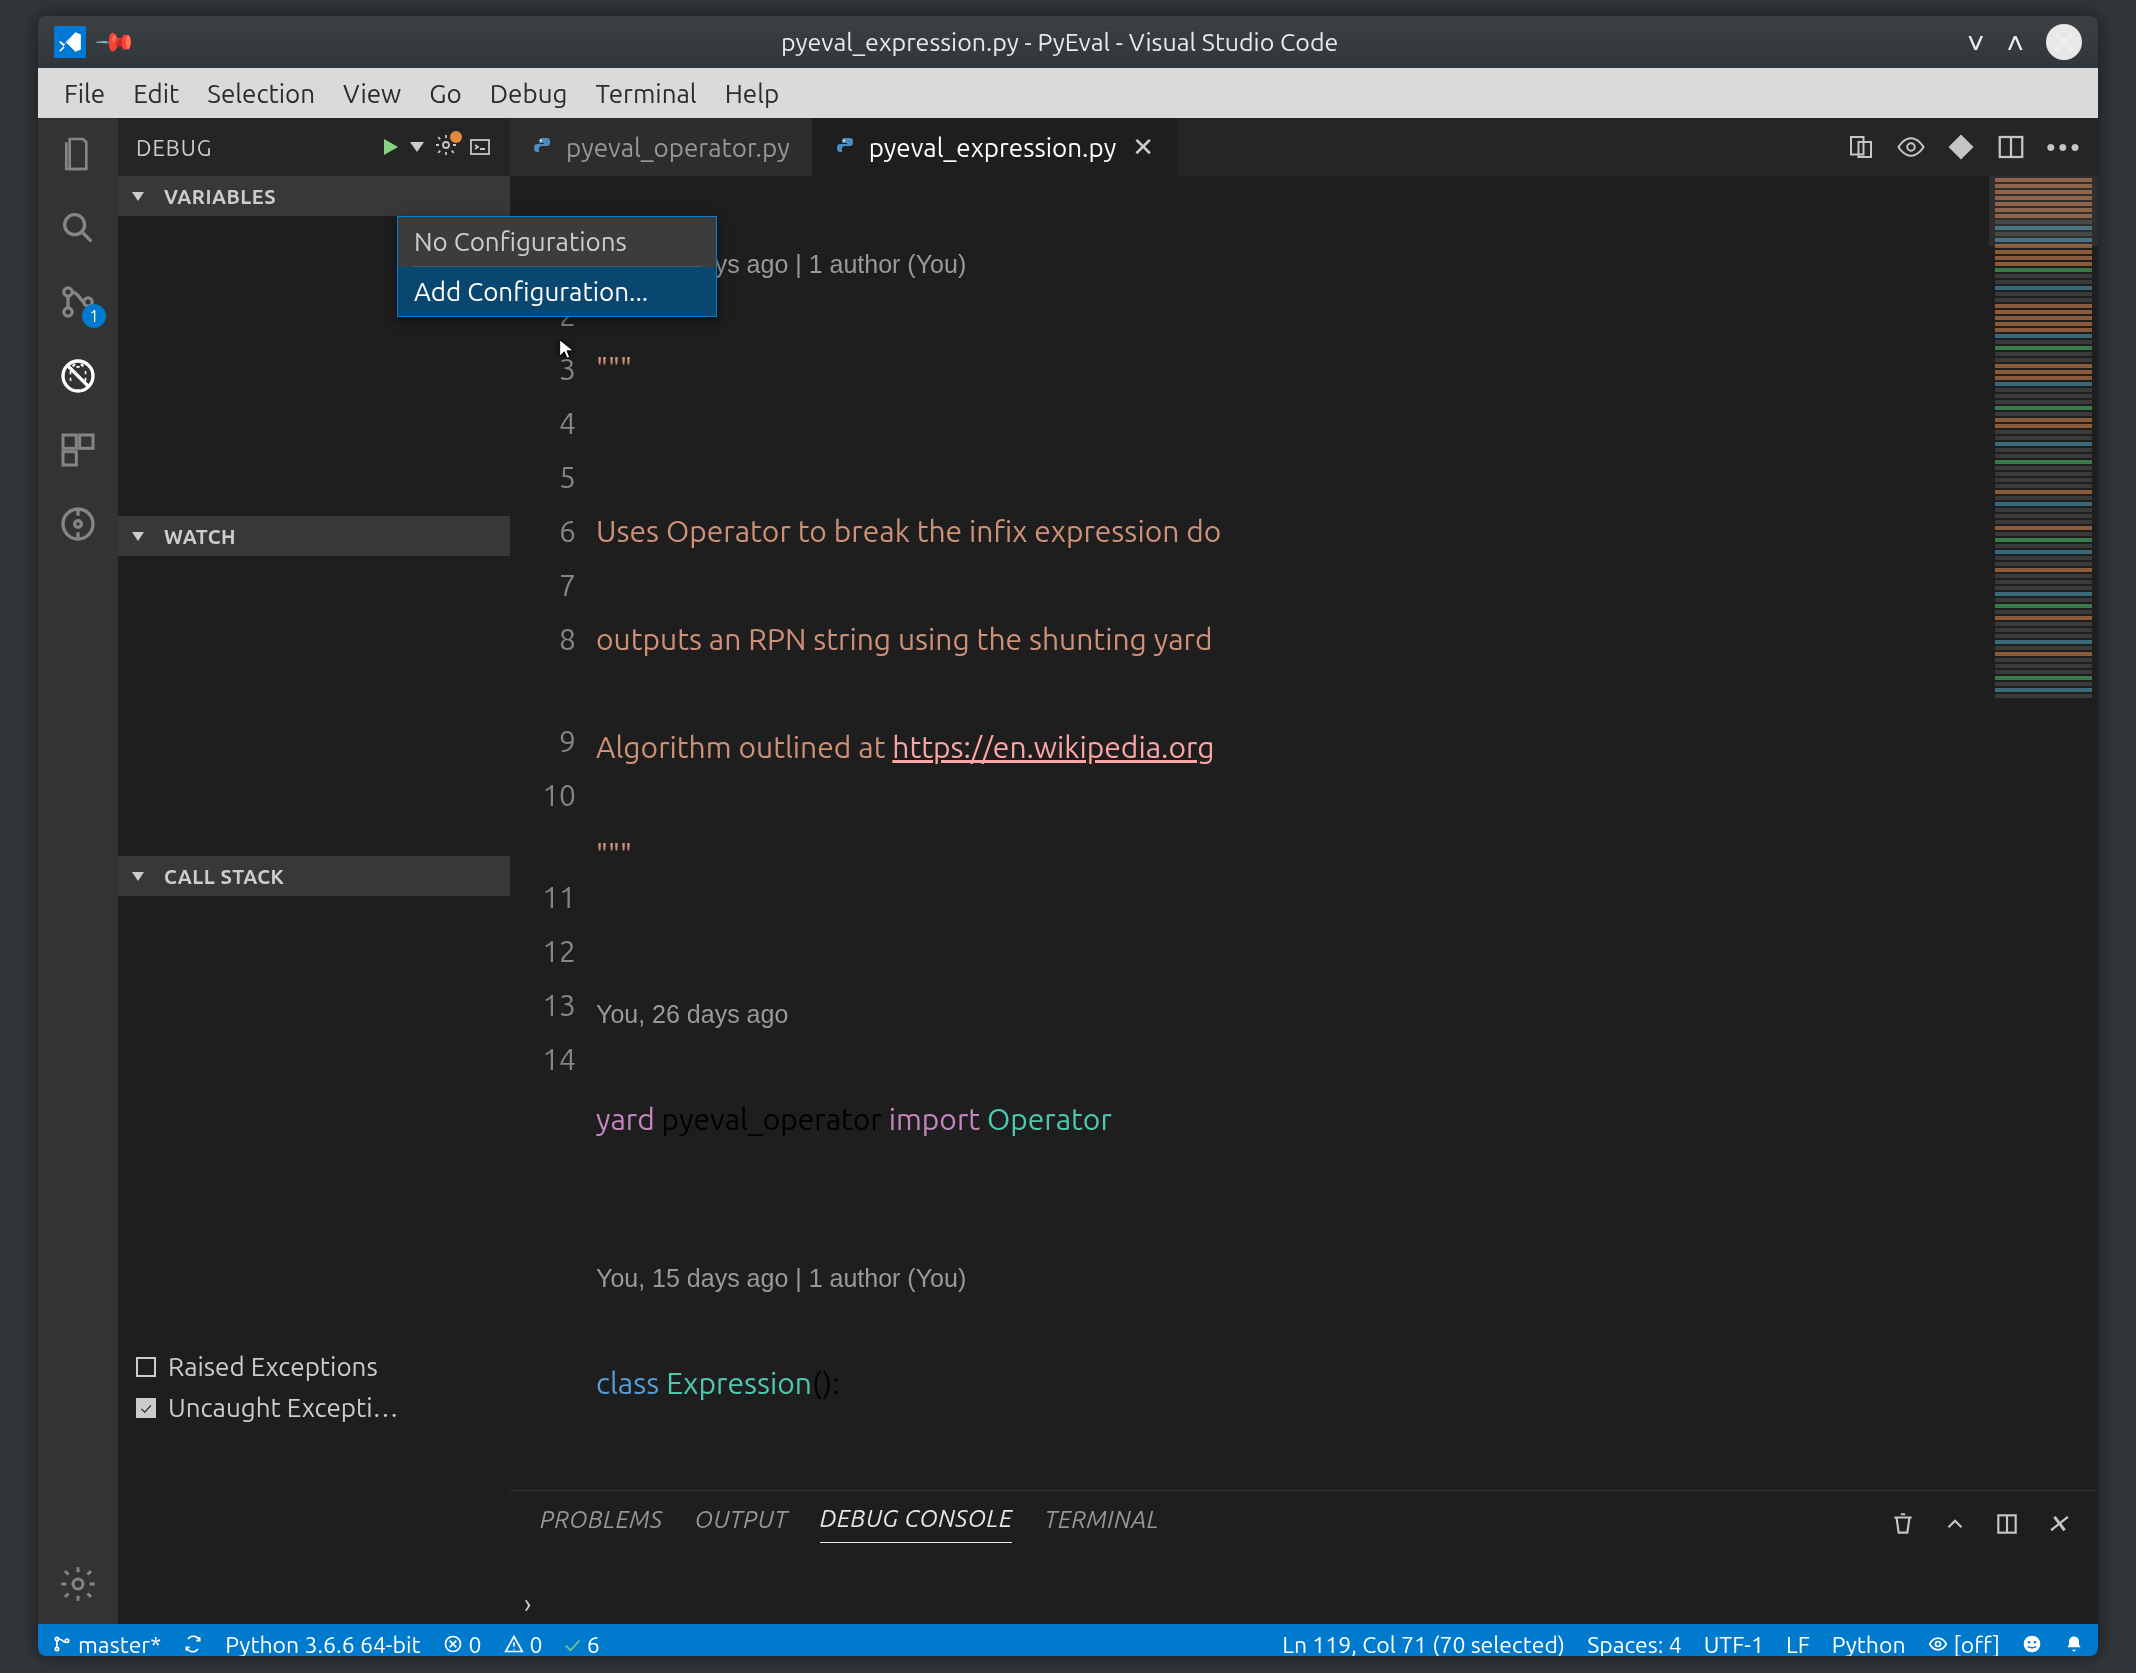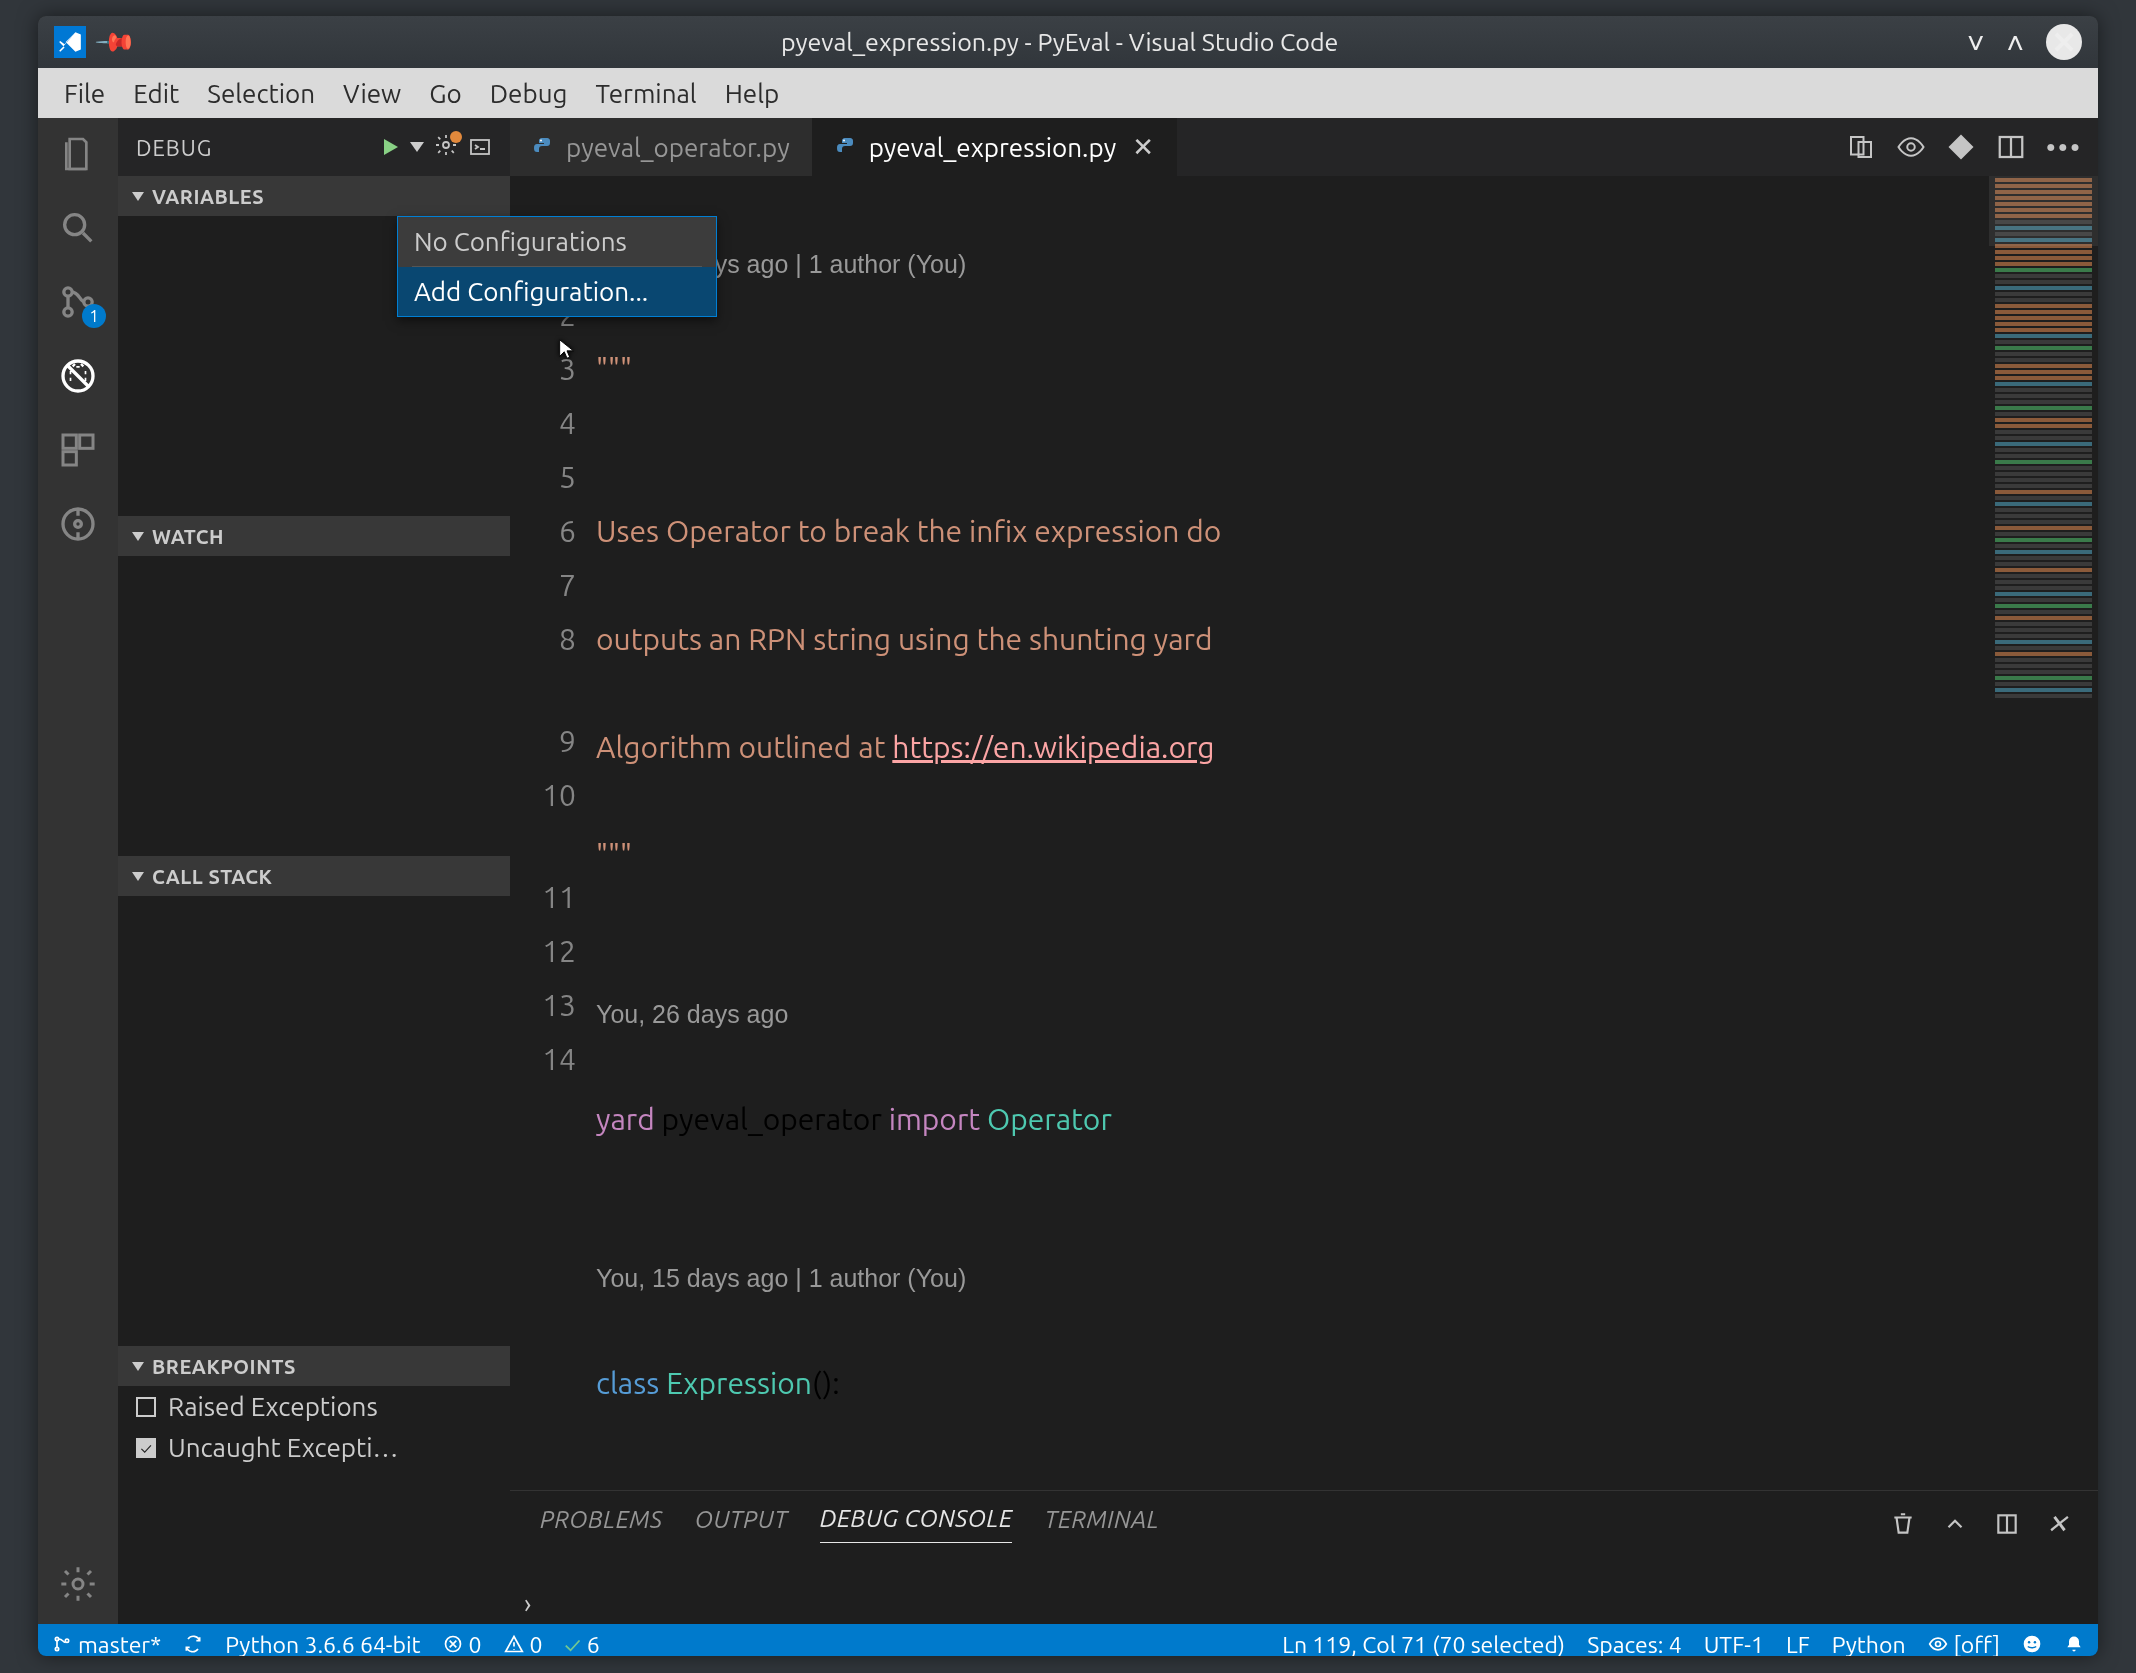--- a/index.html
+++ b/index.html
@@ -33,21 +33,21 @@
 
 
 .sidepanel { width: 392px; background: #252526; display: flex; flex-direction: column; }
 .sidepanel .debug-header { height: 58px; display: flex; align-items: center; padding: 0 18px; gap: 10px; color: #ccc; font-size: 22px; }
 .sidepanel .debug-header .label { letter-spacing: 1px; flex:0 0 auto; }
 .sidepanel .debug-header .play { color: #89d185; }
 .sidepanel .debug-header svg { width: 24px; height: 24px; }
 .sidepanel .debug-header .dd { width:0;height:0;border-left:7px solid transparent;border-right:7px solid transparent;border-top:10px solid #ccc; margin-left:-2px;}
 .sidepanel .debug-header .gear-wrap{position:relative;}
 .sidepanel .debug-header .gear-dot{position:absolute;top:-2px;right:-4px;width:12px;height:12px;border-radius:50%;background:#e2893c;}
-.sidepanel .section-h { height: 40px; background: #383838; color: #ccc; font-size: 20px; font-weight: 600; display: flex; align-items: center; padding: 0 14px; gap: 8px; letter-spacing: 0.5px; }
+.sidepanel .section-h { height: 40px; background: #383838; color: #ccc; font-size: 20px; font-weight: 600; display: flex; align-items: center; padding: 0 14px; gap: 20px; letter-spacing: 0.5px; }
 .sidepanel .section-h .tw { width:0;height:0;border-left:6px solid transparent;border-right:6px solid transparent;border-top:9px solid #ccc; }
 .sidepanel .section-body { background: #1e1e1e; }
 .sb-vars{height:300px;} .sb-watch{height:300px;} .sb-call{height:450px;} .sb-bp{flex:1;}
 .bp-row { display:flex; align-items:center; gap:12px; padding: 6px 18px; color:#ccc; font-size:26px; }
 .bp-row .chk { width:20px;height:20px;border:2px solid #ccc;display:inline-flex;align-items:center;justify-content:center;font-size:16px;color:#1e1e1e;}
 .bp-row .chk.checked{background:#ccc;}
 
 
 .config-dd { position: absolute; left: 359px; top: 200px; width: 320px; background: #3c3c3c; border: 1px solid #007fd4; box-shadow: 0 4px 10px rgba(0,0,0,.5); z-index: 100; }
 .config-dd .dd-item { padding: 10px 16px; color: #ccc; font-size: 26px; cursor: pointer; }
@@ -216,24 +216,20 @@
       <div class="section-h">
           <span class="tw"></span>
           <span>WATCH</span>
         </div>
       <div class="section-body sb-watch"></div>
       <div class="section-h">
           <span class="tw"></span>
           <span>CALL STACK</span>
         </div>
       <div class="section-body sb-call"></div>
-      <div class="section-h">
-          <span class="tw"></span>
-          <span>BREAKPOINTS</span>
-        </div>
       <div class="section-body sb-bp">
         <div class="bp-row">
             <span class="chk"></span>
             <span>Raised Exceptions</span>
           </div>
         <div class="bp-row">
             <span class="chk checked">✓</span>
             <span>Uncaught Excepti…</span>
           </div>
       </div>

